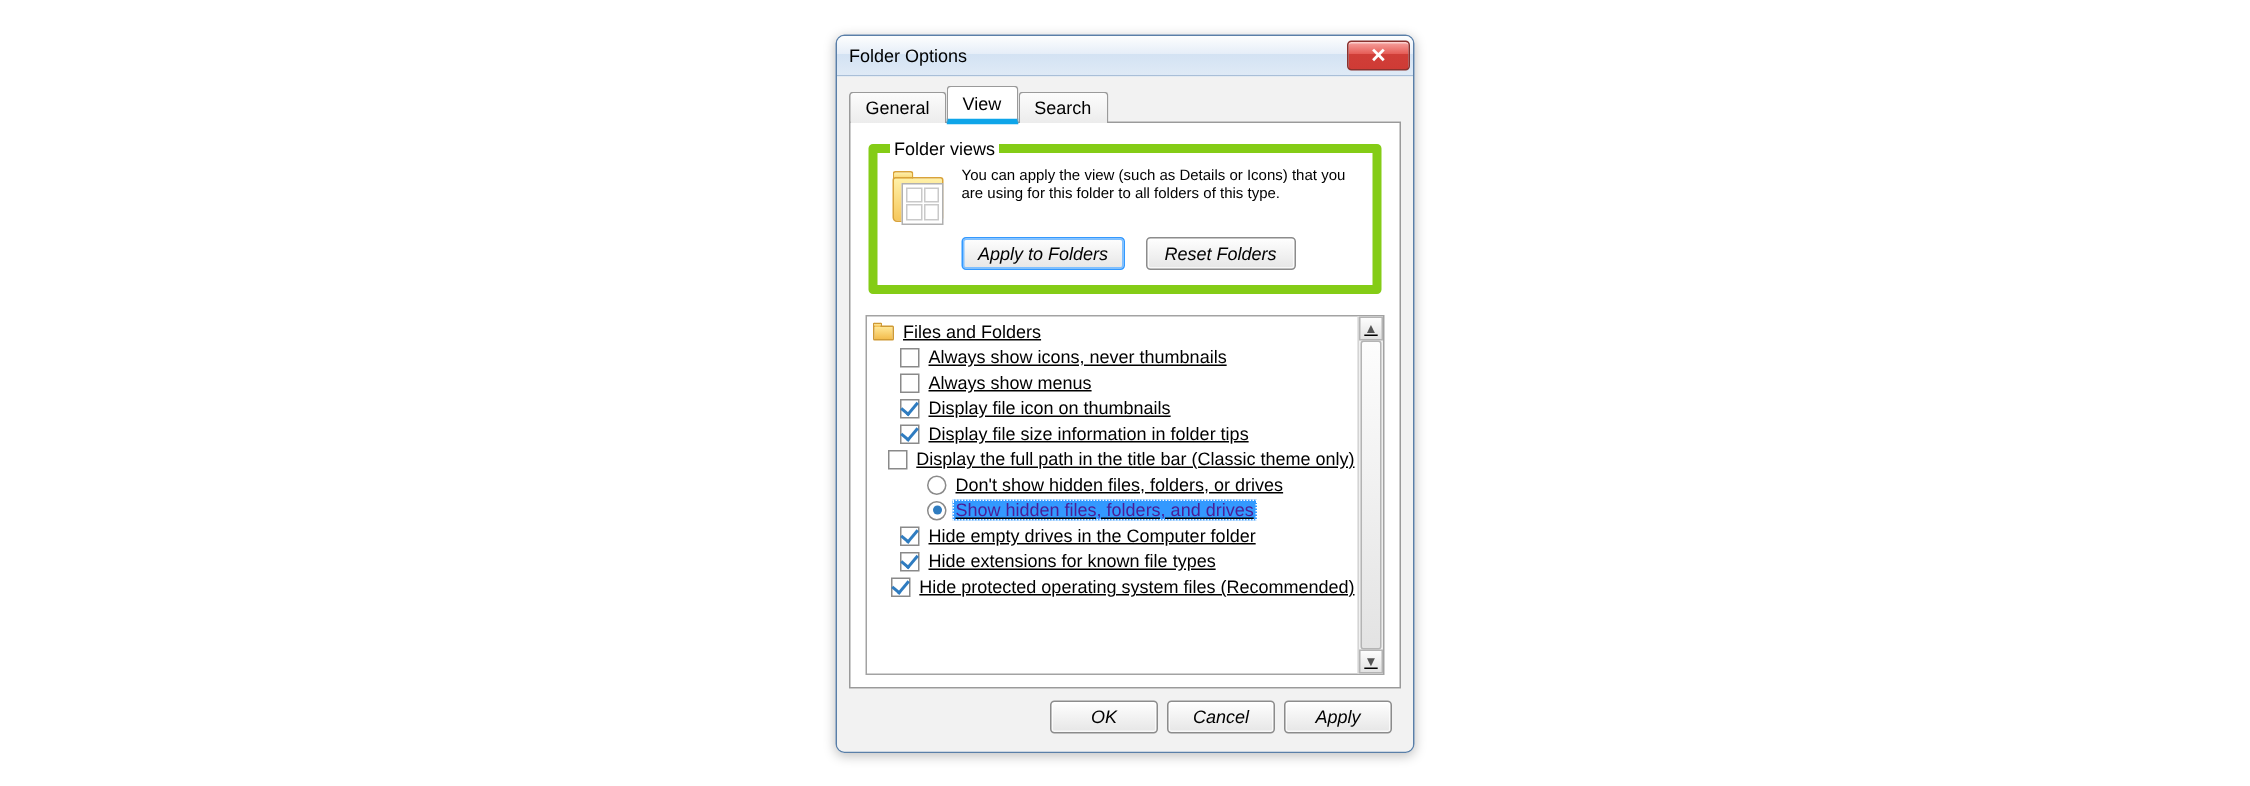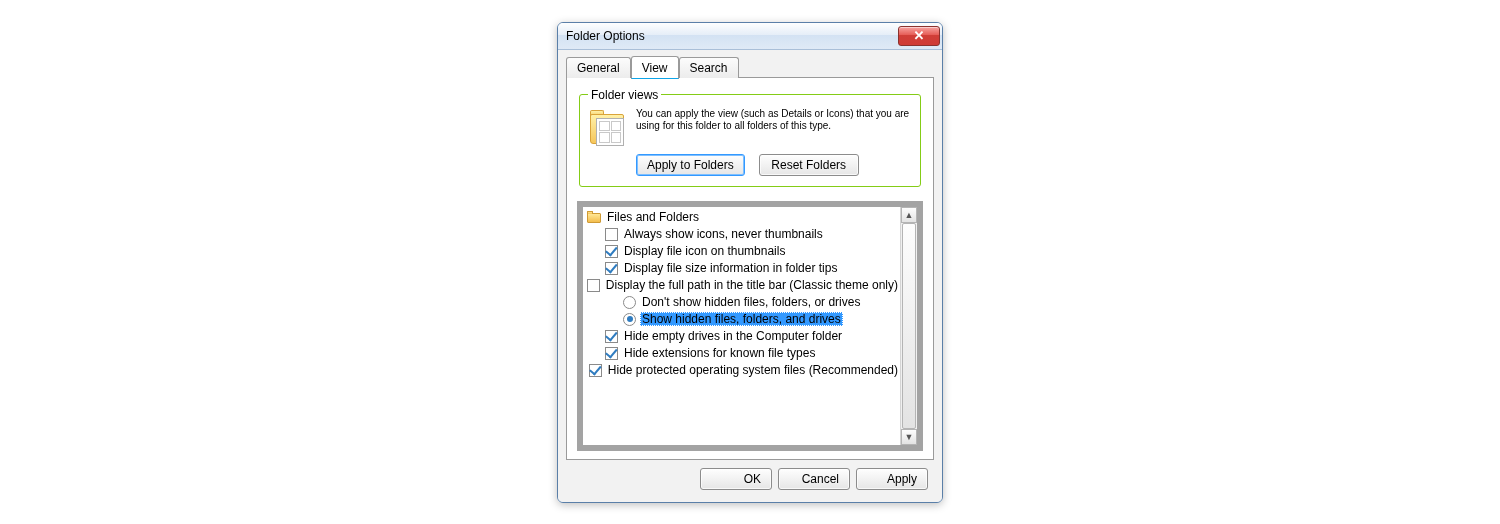--- a/index.html
+++ b/index.html
@@ -71,34 +71,34 @@
     border-bottom: none;
     border-top-left-radius: 3px;
     border-top-right-radius: 3px;
     background: linear-gradient(to bottom, #fcfcfc, #ececec);
     margin-right: 0px;
     font-size: 12px;
     position: relative;
   }
   .tab.active {
     background: #ffffff;
-    border-bottom: 1px solid #0ea5e9;
+    border-bottom: 4px solid #0ea5e9;
     z-index: 3;
     padding-top: 4px;
     margin-bottom: -1px;
   }
   .tab-body {
     border: 1px solid #9a9a9a;
     background: #ffffff;
     padding: 10px 10px 8px 10px;
     position: relative;
     z-index: 1;
   }
   fieldset.folder-views {
-    border: 1px solid #84cc16;
+    border: 6px solid #84cc16;
     border-radius: 3px;
     padding: 6px 8px 10px 8px;
     margin: 0 2px 14px 2px;
   }
   fieldset.folder-views legend {
     font-size: 12px;
     padding: 0 3px;
   }
   .fv-row {
     display: flex;
@@ -153,34 +153,36 @@
   .btn {
     min-width: 100px;
     height: 22px;
     background: linear-gradient(to bottom, #fefefe, #e6e6e6);
     border: 1px solid #8c8c8c;
     border-radius: 3px;
     font-size: 12px;
     font-family: inherit;
     padding: 0 10px;
     box-shadow: inset 0 0 0 1px rgba(255,255,255,0.7);
+    font-style: italic;
   }
   .btn:focus, .btn.default {
     border-color: #3399ff;
     box-shadow: inset 0 0 0 1px #7ebfff;
   }
   .adv-label {
     font-size: 12px;
     margin-bottom: 2px;
   }
   .tree-wrap {
-    border: 6px solid #a3a3a3;
+    border: 1px solid #a3a3a3;
     height: 238px;
     display: flex;
     background: #fff;
+    text-decoration: underline;
   }
   .tree {
     flex: 1;
     padding: 2px 0 2px 2px;
     overflow: hidden;
   }
   .tree-row {
     display: flex;
     align-items: center;
     height: 17px;
@@ -221,21 +223,21 @@
     width:13px; height:13px; border:1px solid #8a8a8a; border-radius:50%;
     background:#fff; margin-right:4px; flex-shrink:0; display:inline-flex; align-items:center; justify-content:center;
     box-sizing:border-box;
   }
   .radio.checked::after {
     content:""; width:6px; height:6px; background:#2f7cc0; border-radius:50%;
   }
   .tree-row .label { padding: 0 2px; }
   .tree-row.selected .label {
     background: #3399ff;
-    color: #000000;
+    color: #4c1d95;
     outline: 1px dotted #fff;
     outline-offset: -1px;
   }
   .scrollbar {
     width: 16px;
     background: #f0f0f0;
     border-left: 1px solid #d4d4d4;
     display: flex;
     flex-direction: column;
   }
@@ -254,21 +256,21 @@
     border:1px solid #b4b4b4; border-radius:2px;
     box-sizing:border-box;
   }
   .restore-row {
     display:flex; justify-content:flex-end; margin-top:8px;
   }
   .dialog-buttons {
     display:flex; justify-content:flex-end; gap:6px;
     padding: 8px 6px 4px 6px;
   }
-  .dialog-buttons .btn { min-width: 72px; text-align: right; }
+  .dialog-buttons .btn { min-width: 72px; }
 </style>
 </head>
 <body>
 
 <div class="window">
 
   <div class="titlebar">
     <span class="title">Folder Options</span>
     <div class="close-btn">
       <span>✕</span>
@@ -315,20 +317,25 @@
             <span class="folder-icon-sm"></span>
             <span class="label">Files and Folders</span>
           </div>
 
           <div class="tree-row">
             <span class="indent" style="width:20px"></span>
             <span class="chk"></span>
             <span class="label">Always show icons, never thumbnails</span>
           </div>
 
+          <div class="tree-row">
+            <span class="indent" style="width:20px"></span>
+            <span class="chk"></span>
+            <span class="label">Always show menus</span>
+          </div>
 
           <div class="tree-row">
             <span class="indent" style="width:20px"></span>
             <span class="chk checked"></span>
             <span class="label">Display file icon on thumbnails</span>
           </div>
 
           <div class="tree-row">
             <span class="indent" style="width:20px"></span>
             <span class="chk checked"></span>

